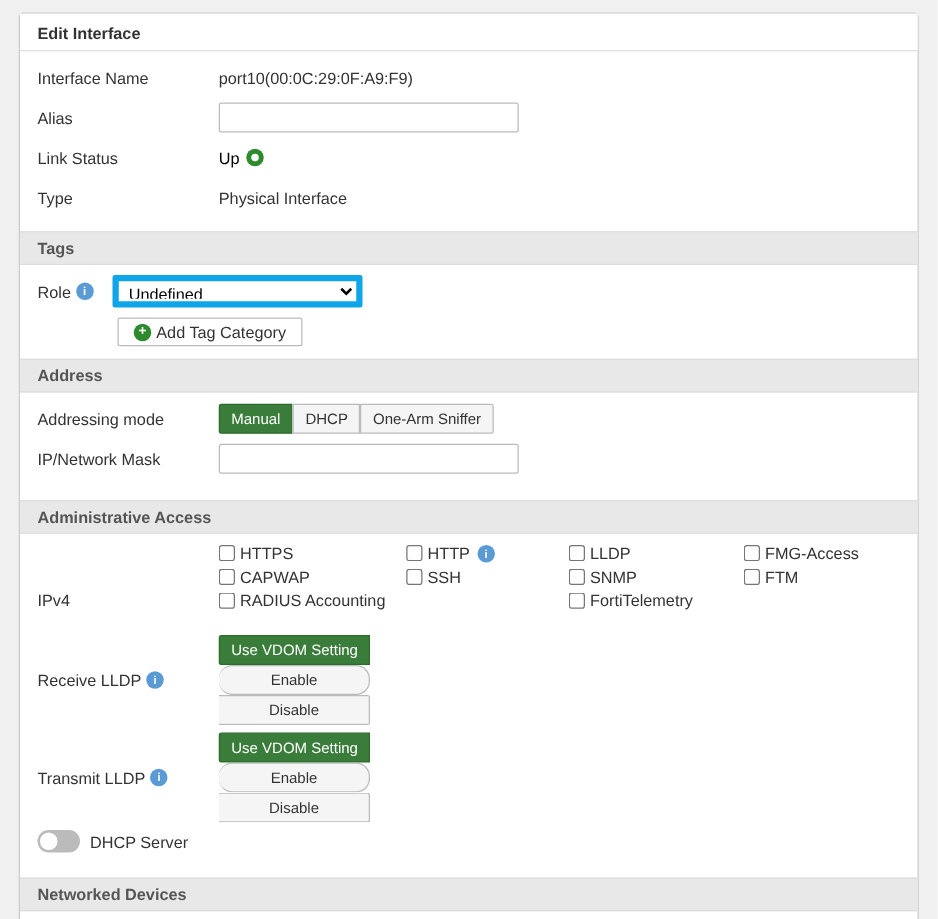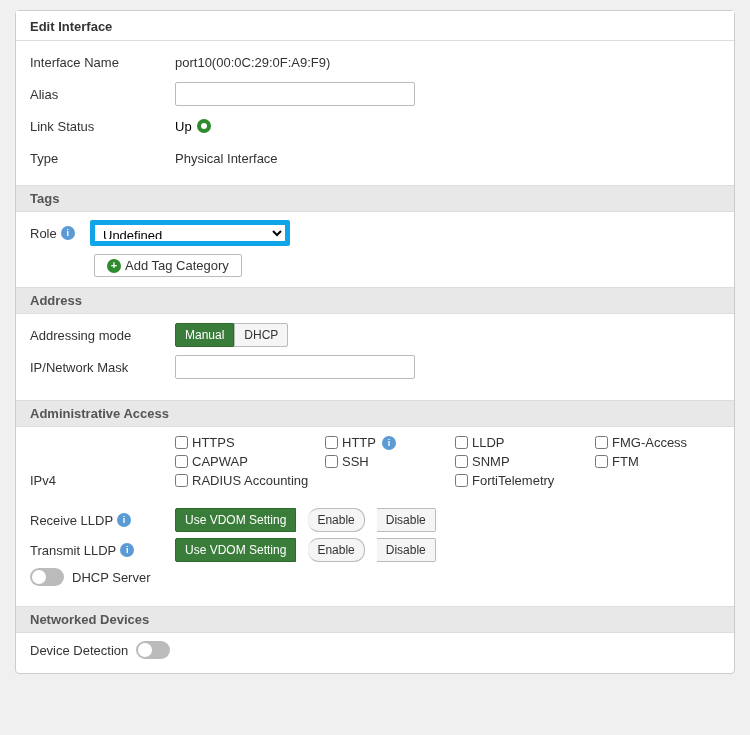--- a/index.html
+++ b/index.html
@@ -201,21 +201,22 @@
       width: 145px;
       min-width: 145px;
       color: #333;
       font-size: 13px;
       display: flex;
       align-items: center;
       gap: 4px;
     }
     .lldp-btns {
       display: flex;
-      gap: 12px;
+      gap: 0;
+      flex-direction: column;
     }
     .lldp-btn {
       border: 1px solid #bbb;
       padding: 2px 9px;
       font-size: 12px;
       cursor: pointer;
       height: 24px;
       background: #f5f5f5;
       color: #333;
     }
@@ -346,20 +347,21 @@
     </div>
   </div>
 
   <div class="section-divider">Address</div>
   <div class="form-body">
     <div class="form-row">
       <div class="form-label">Addressing mode</div>
       <div class="mode-btns">
         <button class="mode-btn active">Manual</button>
         <button class="mode-btn">DHCP</button>
+        <button class="mode-btn">One-Arm Sniffer</button>
       </div>
     </div>
     <div class="form-row">
       <div class="form-label">IP/Network Mask</div>
       <input type="text" class="ip-input" value="" style="">
     </div>
     <div class="section-spacer"></div>
   </div>
 
   <div class="section-divider">Administrative Access</div>

